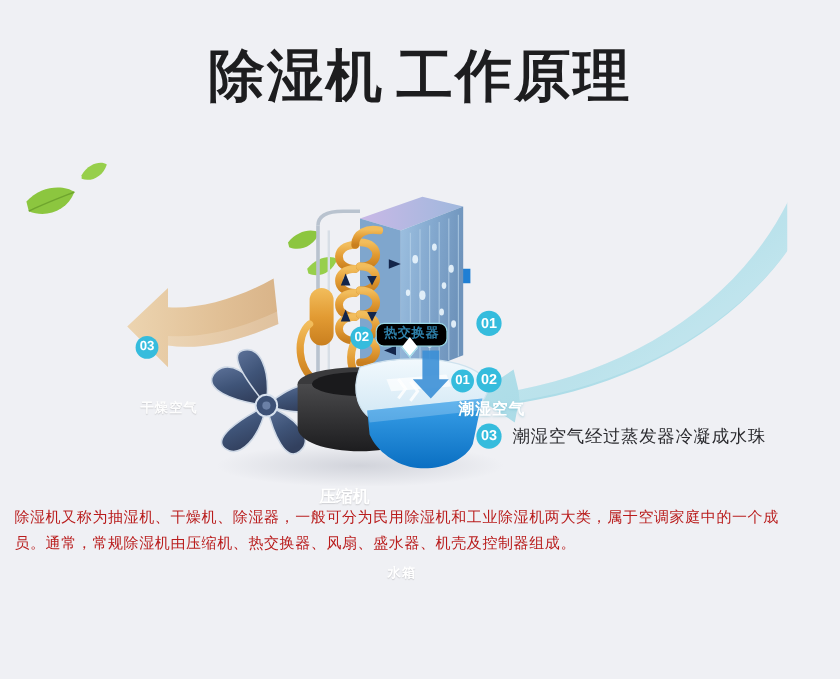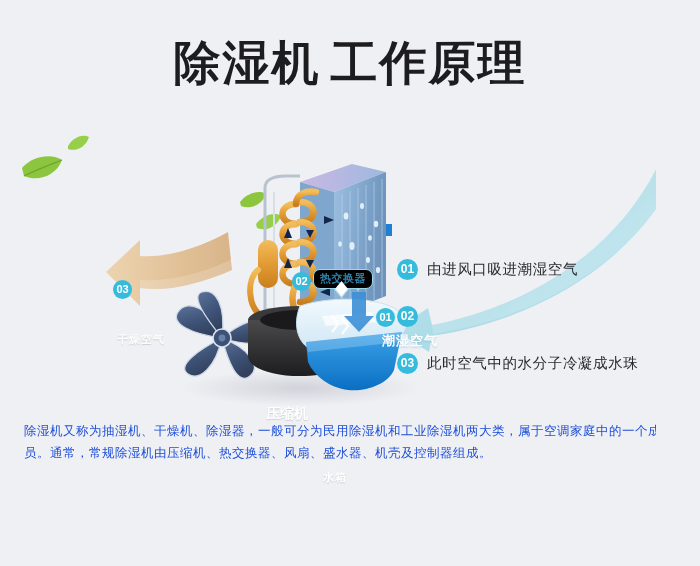--- a/index.html
+++ b/index.html
@@ -98,22 +98,22 @@
   .legend-text{
     font-size:14.5px;
     color:#2a2a2e;
     letter-spacing:0.6px;
     white-space:nowrap;
     font-family:"DejaVu Sans","Liberation Sans",sans-serif;
   }
 
   
   .copy{
-    position:absolute;left:24px;top:420px;width:650px;
-    color:#1d4ed8;
+    position:absolute;left:12px;top:420px;width:650px;
+    color:#b91c1c;
     font-size:12.5px;
     line-height:22px;
     letter-spacing:0.5px;
     font-family:"DejaVu Sans","Liberation Sans",sans-serif;
   }
   .copy p{margin:0 0 16px 0;}
   .copy p:last-child{margin-bottom:0;}
 </style>
 </head>
 <body>
@@ -343,28 +343,27 @@
 
     <div class="lbl lbl-dry">干燥空气</div>
     <div class="lbl lbl-humid">潮湿空气</div>
     <div class="lbl lbl-comp">压缩机</div>
     <div class="lbl lbl-tank">水箱</div>
   </div>
 
   <div class="legend">
     <div class="legend-row">
       <span class="badge badge-lg">01</span>
-      <span class="legend-text">由进风口吸进潮湿空气</span>
     </div>
     <div class="legend-row">
       <span class="badge badge-lg">02</span>
     </div>
     <div class="legend-row">
       <span class="badge badge-lg">03</span>
-      <span class="legend-text">此时空气中的水分子冷凝成水珠</span>
+      <span class="legend-text">潮湿空气经过蒸发器冷凝成水珠</span>
     </div>
   </div>
 
   <div class="copy">
     <p>除湿机又称为抽湿机、干燥机、除湿器，一般可分为民用除湿机和工业除湿机两大类，属于空调家庭中的一个成员。通常，常规除湿机由压缩机、热交换器、风扇、盛水器、机壳及控制器组成。</p>
   </div>
 
 </div>
 
 </body></html>

